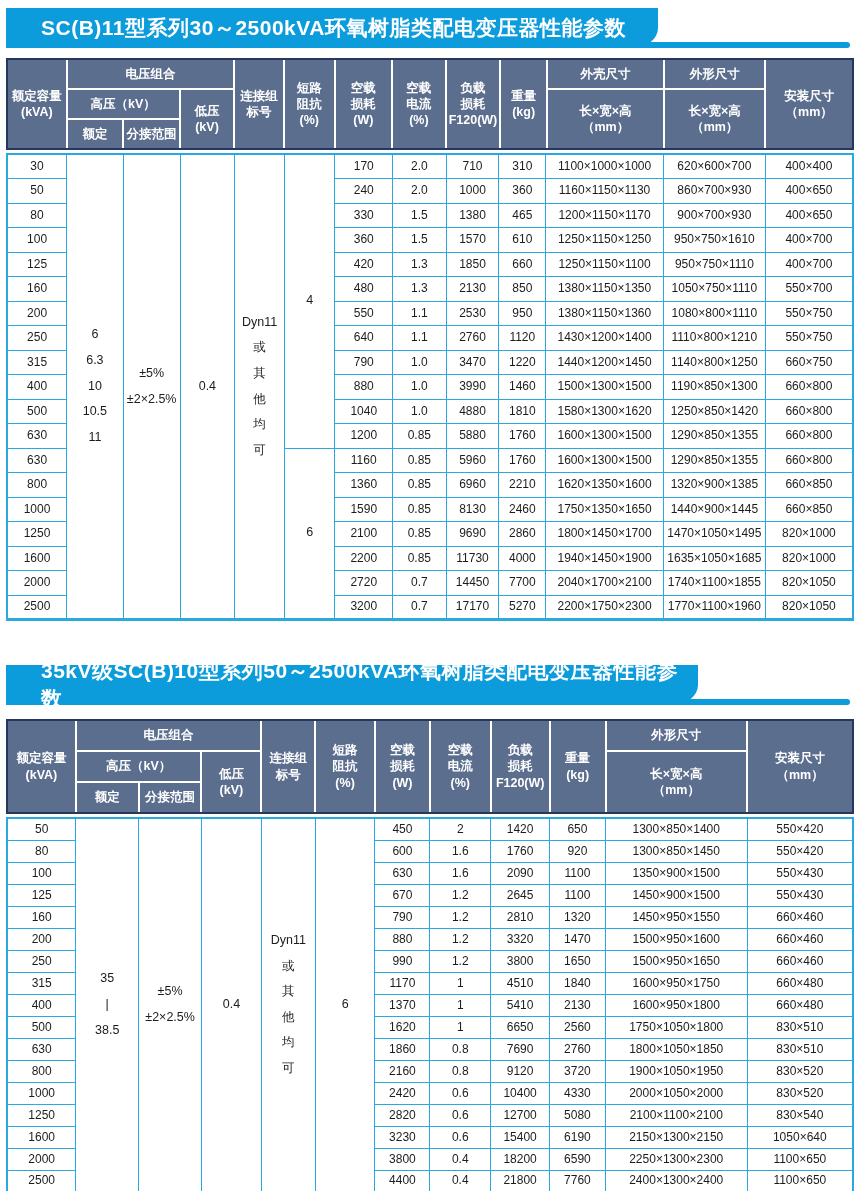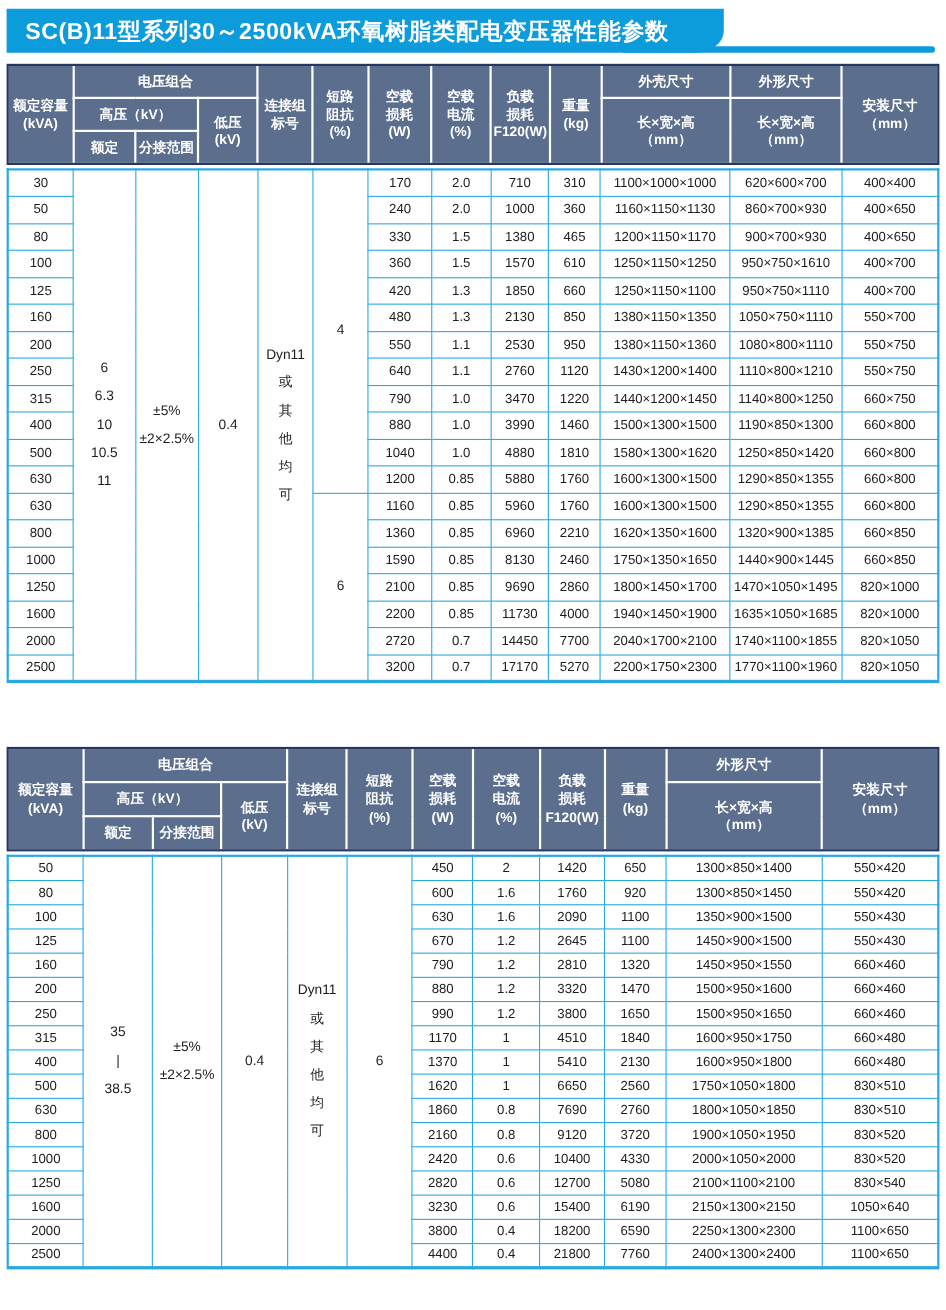--- a/index.html
+++ b/index.html
@@ -11,21 +11,21 @@
   }
   *{margin:0;padding:0;box-sizing:border-box;}
   html,body{background:#fff;}
   body{font-family:"Liberation Sans","DejaVu Sans",sans-serif;}
   .page{width:860px;height:1191px;background:#fff;padding:8px 6px 0 6px;overflow:hidden;}
 
   
   .banner{position:relative;height:40px;width:848px;}
   .banner-main{position:absolute;left:0;top:0;height:40px;background:var(--banner);
     color:#fff;font-weight:bold;font-size:21px;display:flex;align-items:center;
-    padding-left:17px;border-bottom-right-radius:26px 20px;z-index:2;letter-spacing:.5px;}
+    padding-left:35px;border-bottom-right-radius:26px 20px;z-index:2;letter-spacing:.5px;}
   .banner-tail{position:absolute;top:34px;height:6px;background:var(--banner);
     border-radius:0 4px 4px 0;z-index:1;}
   .b1 .banner-main{width:652px;}
   .b1 .banner-tail{left:560px;right:4px;}
   .b2 .banner-main{width:692px;}
   .b2 .banner-tail{left:600px;right:4px;}
 
   
   table{border-collapse:collapse;table-layout:fixed;}
   .hdr{outline:2px solid var(--frame);outline-offset:-2px;background:#fff;}
@@ -340,20 +340,26 @@
             <td>2200×1750×2300</td>
             <td>1770×1100×1960</td>
             <td>820×1050</td>
           </tr>
         </tbody>
     </table>
   </div>
 
   <div class="sect-gap2"></div>
 
+  <div class="banner b2">
+    <div class="banner-main">
+      <span>35kV级SC(B)10型系列50～2500kVA环氧树脂类配电变压器性能参数</span>
+    </div>
+    <div class="banner-tail"></div>
+  </div>
   <div class="hdr-gap2"></div>
 
   <div class="t2">
     <table class="hdr">
       <colgroup>
           <col style="width: 69px;">
           <col style="width: 63px;">
           <col style="width: 63px;">
           <col style="width: 60px;">
           <col style="width: 54px;">

